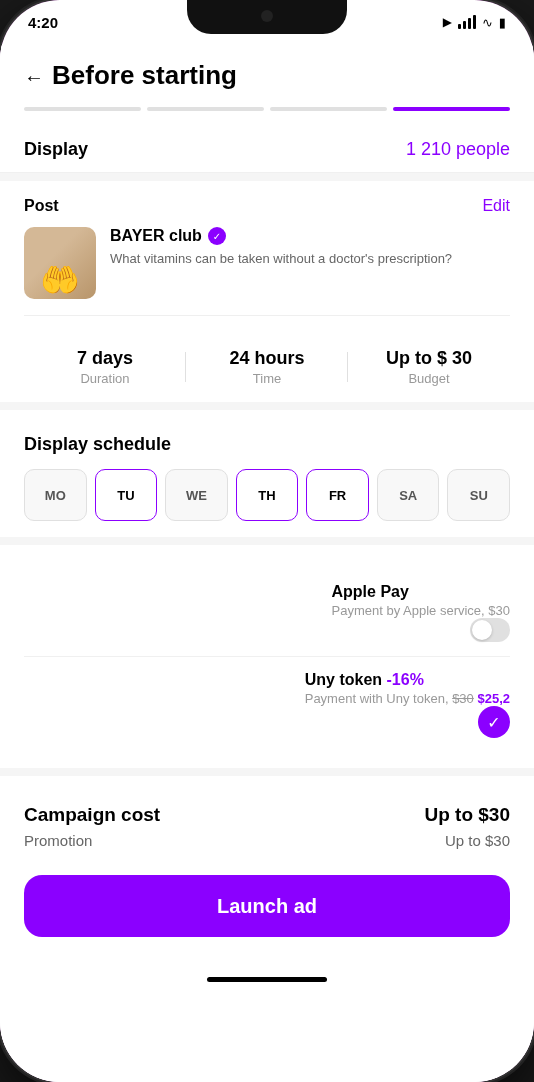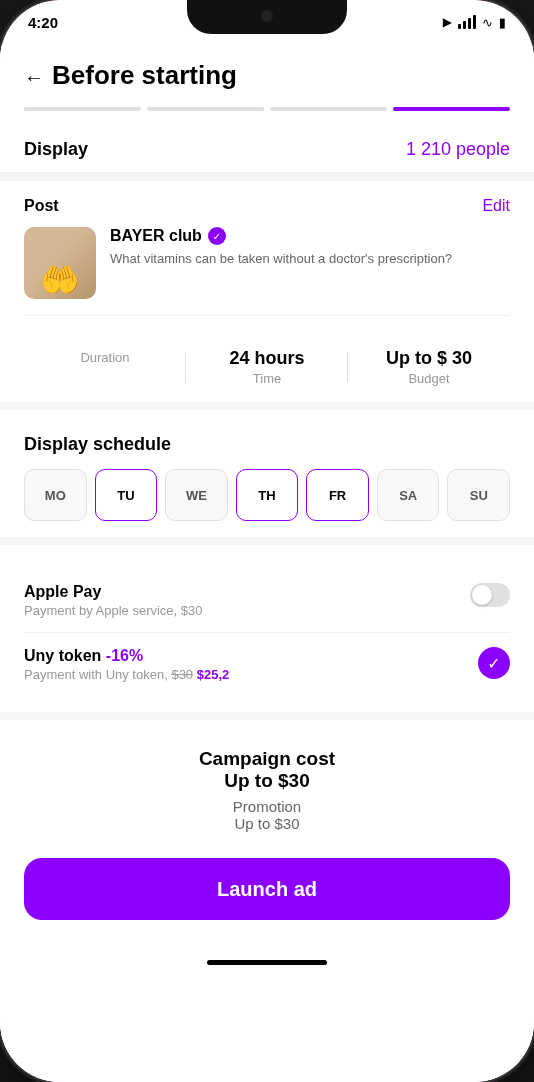--- a/index.html
+++ b/index.html
@@ -352,23 +352,24 @@
     .payment-title {
       font-size: 17px;
       font-weight: 700;
       color: #000;
       margin-bottom: 16px;
     }
 
     .payment-option {
       display: flex;
       justify-content: space-between;
-      align-items: flex-start;
+      align-items: flex-end;
       padding: 14px 0;
       border-bottom: 1px solid #f0f0f0;
+      flex-direction: column;
     }
 
     .payment-option:last-child {
       border-bottom: none;
     }
 
     .payment-info {}
 
     .payment-name {
       font-size: 16px;
@@ -436,21 +437,20 @@
       background: #fff;
       padding: 20px 24px 0;
       margin-top: 8px;
     }
 
     .cost-row {
       display: flex;
       justify-content: space-between;
       align-items: center;
       margin-bottom: 6px;
-      flex-direction: column;
     }
 
     .cost-title {
       font-size: 19px;
       font-weight: 800;
       color: #000;
     }
 
     .cost-value {
       font-size: 19px;
@@ -564,20 +564,21 @@
                 <span class="post-brand-name">BAYER club</span>
                 <div class="verified-icon">✓</div>
               </div>
               <span class="post-description">What vitamins can be taken without a doctor's prescription?</span>
             </div>
           </div>
         </div>
 
         <div class="stats-row">
           <div class="stat-item">
+            <span class="stat-value">7 days</span>
             <span class="stat-label">Duration</span>
           </div>
           <div class="stat-item">
             <span class="stat-value">24 hours</span>
             <span class="stat-label">Time</span>
           </div>
           <div class="stat-item">
             <span class="stat-value">Up to $ 30</span>
             <span class="stat-label">Budget</span>
           </div>

